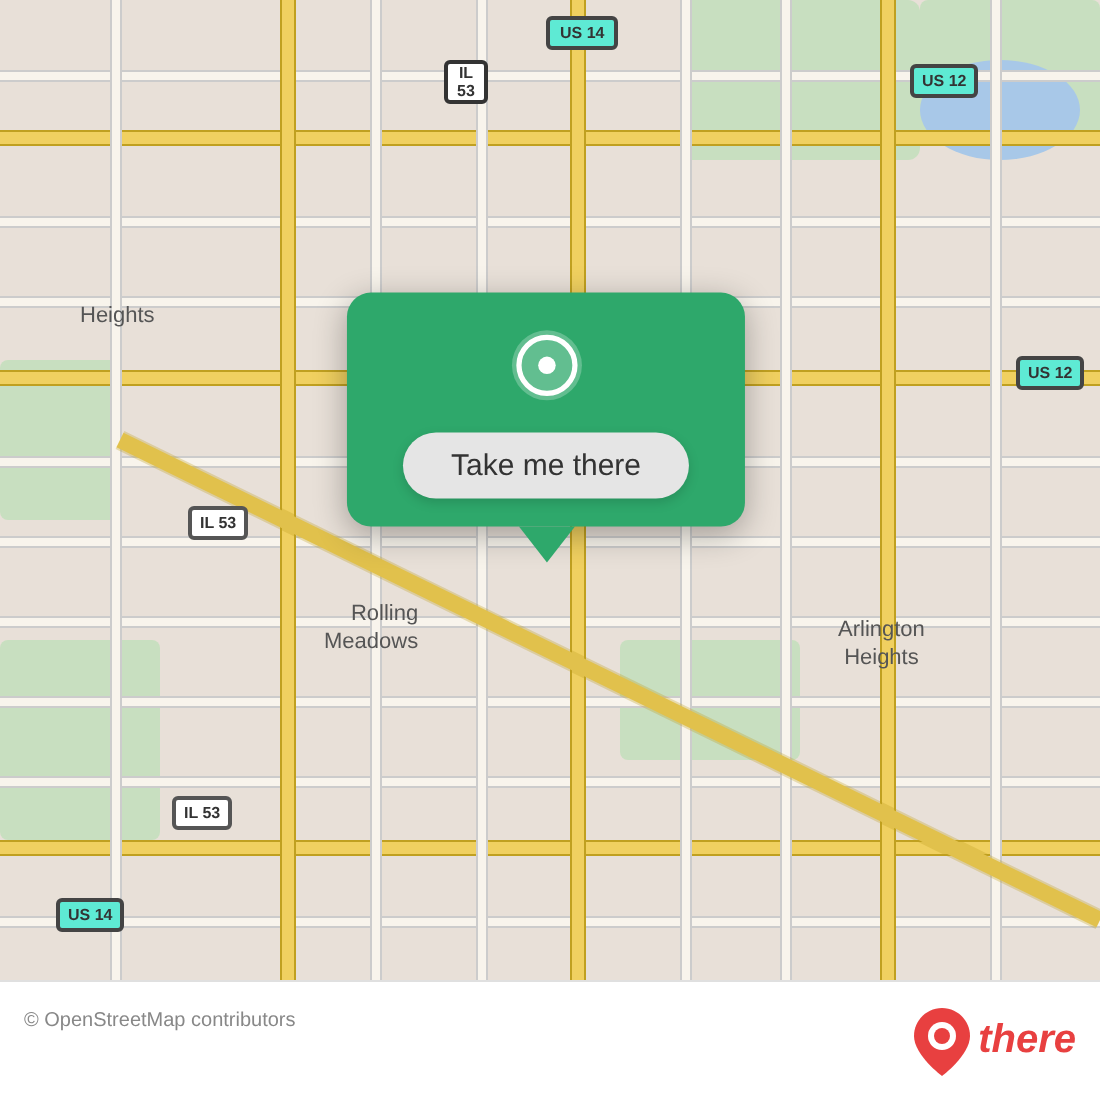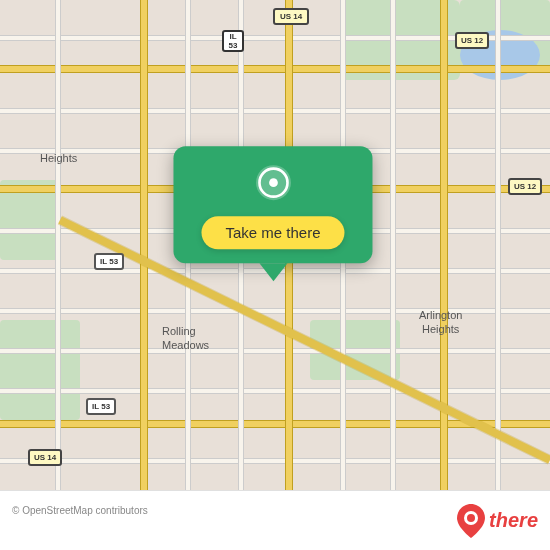--- a/index.html
+++ b/index.html
@@ -93,21 +93,21 @@
       border-radius: 4px;
       font-size: 9px;
       font-weight: bold;
       padding: 1px 4px;
       text-align: center;
       color: #333;
       z-index: 5;
     }
 
     .shield-us {
-      background: #fef9c3;
+      background: #5eead4;
       border: 2px solid #444;
       border-radius: 3px;
     }
 
     .shield-il {
       background: white;
       border: 2px solid #333;
       border-radius: 50%;
       width: 22px;
       height: 22px;
@@ -139,21 +139,21 @@
       min-width: 180px;
     }
 
     .popup-icon {
       width: 42px;
       height: 42px;
       margin-bottom: 10px;
     }
 
     .popup-btn {
-      background: #fde047;
+      background: #e5e5e5;
       color: #333;
       border: none;
       border-radius: 20px;
       padding: 8px 24px;
       font-size: 15px;
       font-weight: 500;
       cursor: pointer;
       white-space: nowrap;
       box-shadow: 0 2px 6px rgba(0,0,0,0.15);
     }
@@ -267,21 +267,21 @@
     overflow: hidden;
   ">
     <svg width="550" height="490" style="position:absolute;top:0;left:0;">
 
       <line x1="60" y1="220" x2="550" y2="460" stroke="#f0d060" stroke-width="8"></line>
       <line x1="60" y1="220" x2="550" y2="460" stroke="#c0a020" stroke-width="10" stroke-dasharray="0" opacity="0.3"></line>
     </svg>
   </div>
 
   <div class="map-label" style="left:40px; top:152px;">Heights</div>
-  <div class="map-label" style="left:162px; top:300px; text-align:left; line-height:1.3;margin-top:24px;">Rolling<br>Meadows</div>
+  <div class="map-label" style="left:162px; top:300px; text-align:right; line-height:1.3;">Rolling<br>Meadows</div>
   <div class="map-label" style="left:395px; top:308px; text-align:center; line-height:1.3;padding-left:24px;">Arlington<br>Heights</div>
 
   <div class="shield shield-us" style="left:273px; top:8px; font-size:8px; padding:2px 5px;">US 14</div>
 
   <div class="shield shield-il" style="left:222px; top:30px; font-size:8px; padding:2px 4px; border-radius:3px;">IL 53</div>
 
   <div class="shield shield-us" style="left:455px; top:32px; font-size:8px; padding:2px 4px;">US 12</div>
 
   <div class="shield shield-us" style="left:508px; top:178px; font-size:8px; padding:2px 4px;">US 12</div>
 

